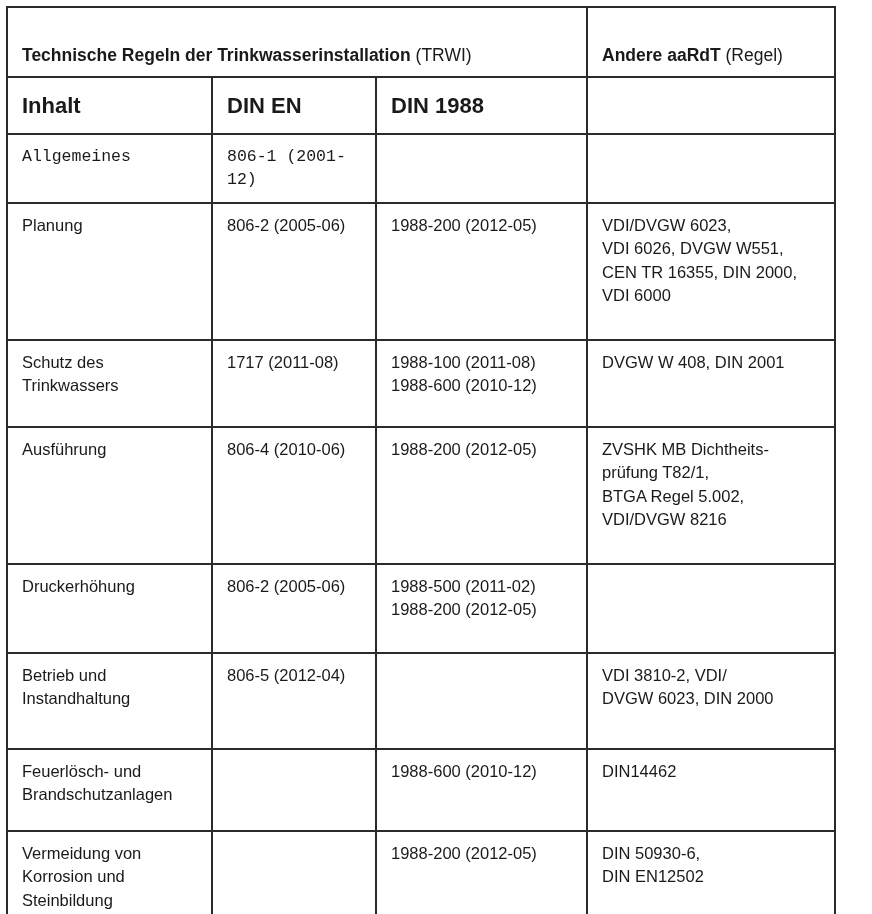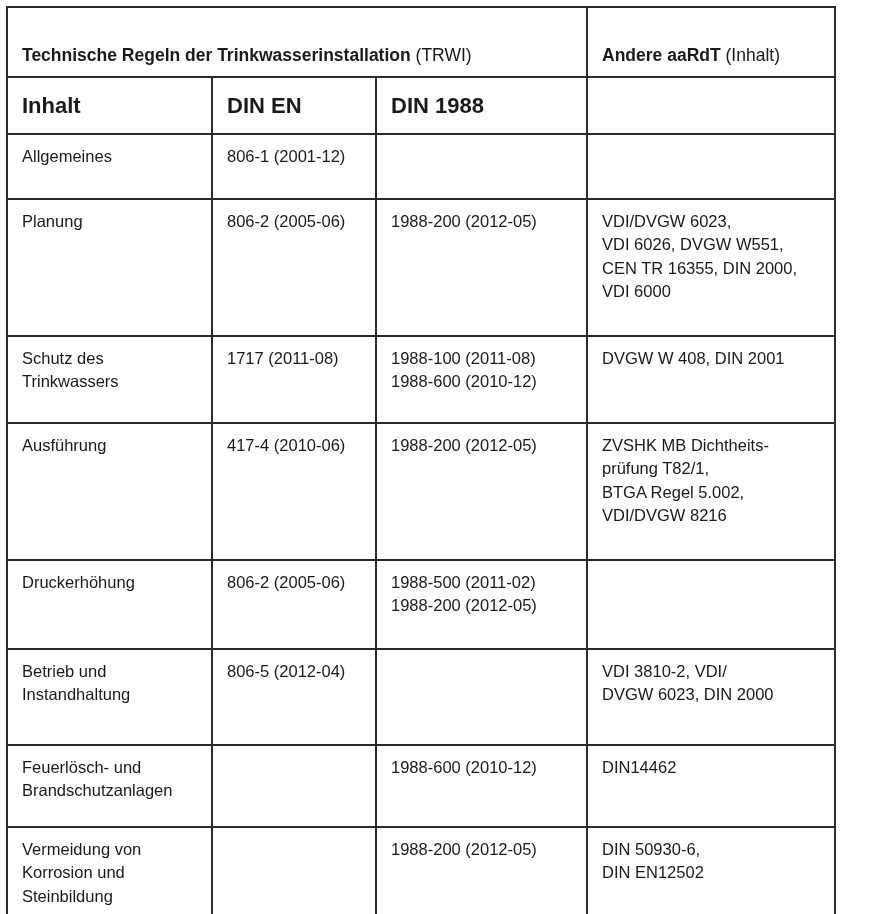--- a/index.html
+++ b/index.html
@@ -71,21 +71,21 @@
   tr.colhead-row td {
     height: 47px;
     vertical-align: middle;
     padding-top: 4px;
     padding-bottom: 4px;
     font-weight: bold;
     font-size: 22px;
   }
 
   
-  tr.r0 td { height: 43px; }
+  tr.r0 td { height: 43px; font-family: Liberation Mono, monospace; }
   tr.r1 td { height: 115px; margin-left: 19px; }
   tr.r2 td { height: 62px; }
   tr.r3 td { height: 65px; }
   tr.r4 td { height: 115px; margin-left: 8px; }
   tr.r5 td { height: 67px; }
   tr.r6 td { height: 74px; }
   tr.r7 td { height: 60px; }
   tr.r8 td { height: 90px; }
 
   td.empty { padding: 0; }
@@ -102,21 +102,21 @@
         <col class="c3">
         <col class="c4">
     </colgroup>
     <tbody>
 
       <tr class="title-row">
         <td colspan="3">
           <span class="title-main">Technische Regeln der Trinkwasserinstallation</span><span class="title-paren"> (TRWI)</span>
         </td>
         <td>
-          <span class="title-main">Andere aaRdT</span><span class="title-paren"> (Inhalt)</span>
+          <span class="title-main">Andere aaRdT</span><span class="title-paren"> (Regel)</span>
         </td>
       </tr>
 
       <tr class="colhead-row">
         <td>Inhalt</td>
         <td>DIN EN</td>
         <td>DIN 1988</td>
         <td class="empty"></td>
       </tr>
 
@@ -142,21 +142,21 @@
         <td>Schutz des
 Trinkwassers</td>
         <td>1717 (2011-08)</td>
         <td>1988-100 (2011-08)
 1988-600 (2010-12)</td>
         <td>DVGW W 408, DIN 2001</td>
       </tr>
 
       <tr class="r4">
         <td>Ausführung</td>
-        <td>417-4 (2010-06)</td>
+        <td>806-4 (2010-06)</td>
         <td>1988-200 (2012-05)</td>
         <td>ZVSHK MB Dichtheits-
 prüfung T82/1,
 BTGA Regel 5.002,
 VDI/DVGW 8216</td>
       </tr>
 
       <tr class="r5">
         <td>Druckerhöhung</td>
         <td>806-2 (2005-06)</td>

